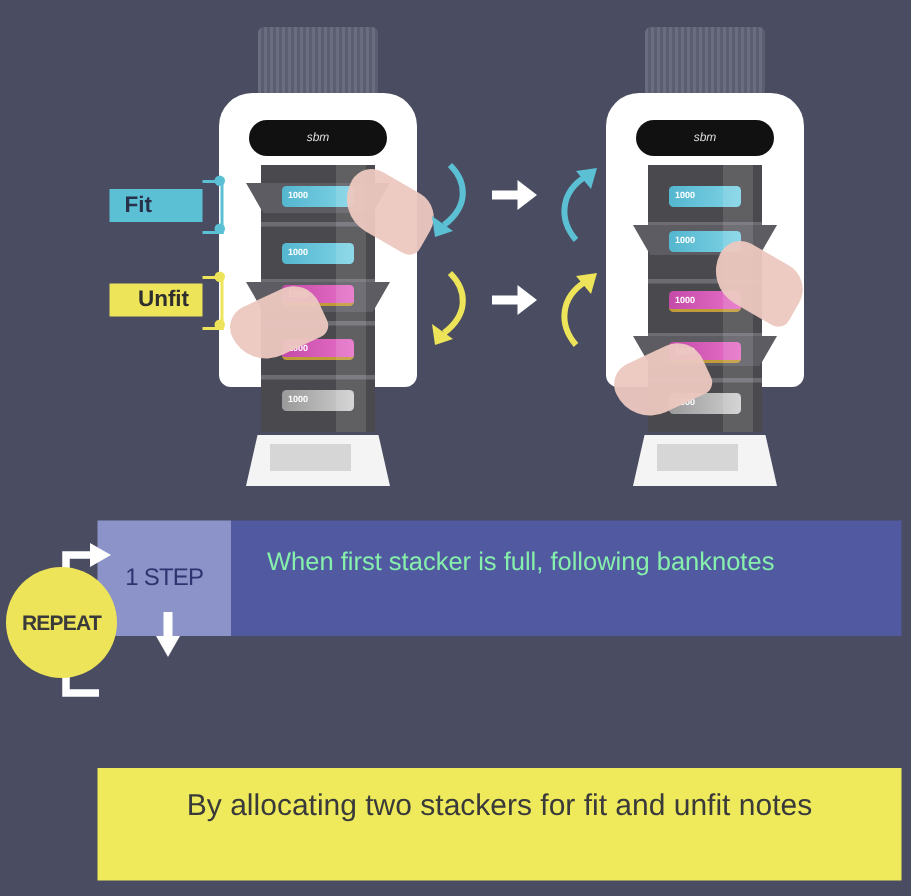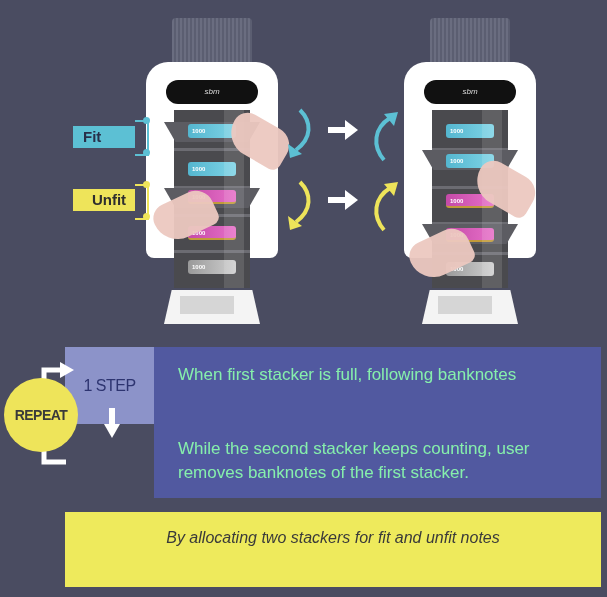--- a/index.html
+++ b/index.html
@@ -82,22 +82,22 @@
     padding:16px 0 0 24px; box-sizing:border-box;
   }
   .repeat-circle {
     position:absolute; left:4px; top:378px; width:74px; height:74px;
     background:#eee45a; border-radius:50%;
     color:#3a3a3a; font-size:14px; font-weight:bold; letter-spacing:-0.5px;
     display:flex; align-items:center; justify-content:center;
   }
   .summary {
     position:absolute; left:65px; top:512px; width:536px; height:75px;
-    background:#eeea5c; color:#3a3a3a; font-size:16px; line-height:23px;
-    text-align:center; padding-top:14px; box-sizing:border-box;font-style:italic;
+    background:#eeea5c; color:#3a3a3a; font-size:20px; line-height:23px;
+    text-align:center; padding-top:14px; box-sizing:border-box;
   }
 </style>
 </head>
 <body>
 
 <div class="machine" style="left:146px; top:18px;">
   <div class="m-feeder"></div>
   <div class="m-body"></div>
   <div class="m-display">sbm</div>
   <div class="m-window">
@@ -181,24 +181,20 @@
 </svg>
 
 <div class="step-row" style="top:331px;margin-top:16px;">
   <div class="step-label">1 STEP</div>
   <div class="step-text">
     <div>When first stacker is full, following banknotes</div>
   </div>
 </div>
 
 <div class="step-row" style="top:421px;">
-  <div class="step-text">
-    <div>While the second stacker keeps counting, user</div>
-    <div>removes banknotes of the first stacker.</div>
-  </div>
 </div>
 
 <svg class="abs" style="left:36px; top:360px;" width="40" height="108">
   <polyline points="8,20 8,10 26,10" stroke="#fff" stroke-width="5" fill="none"></polyline>
   <polygon points="24,2 38,10 24,18" fill="#fff"></polygon>
   <polyline points="8,84 8,102 30,102" stroke="#fff" stroke-width="5" fill="none"></polyline>
 </svg>
 <svg class="abs" style="left:104px; top:408px;" width="16" height="32">
   <rect x="5" y="0" width="6" height="18" fill="#fff"></rect>
   <polygon points="0,16 16,16 8,30" fill="#fff"></polygon>

